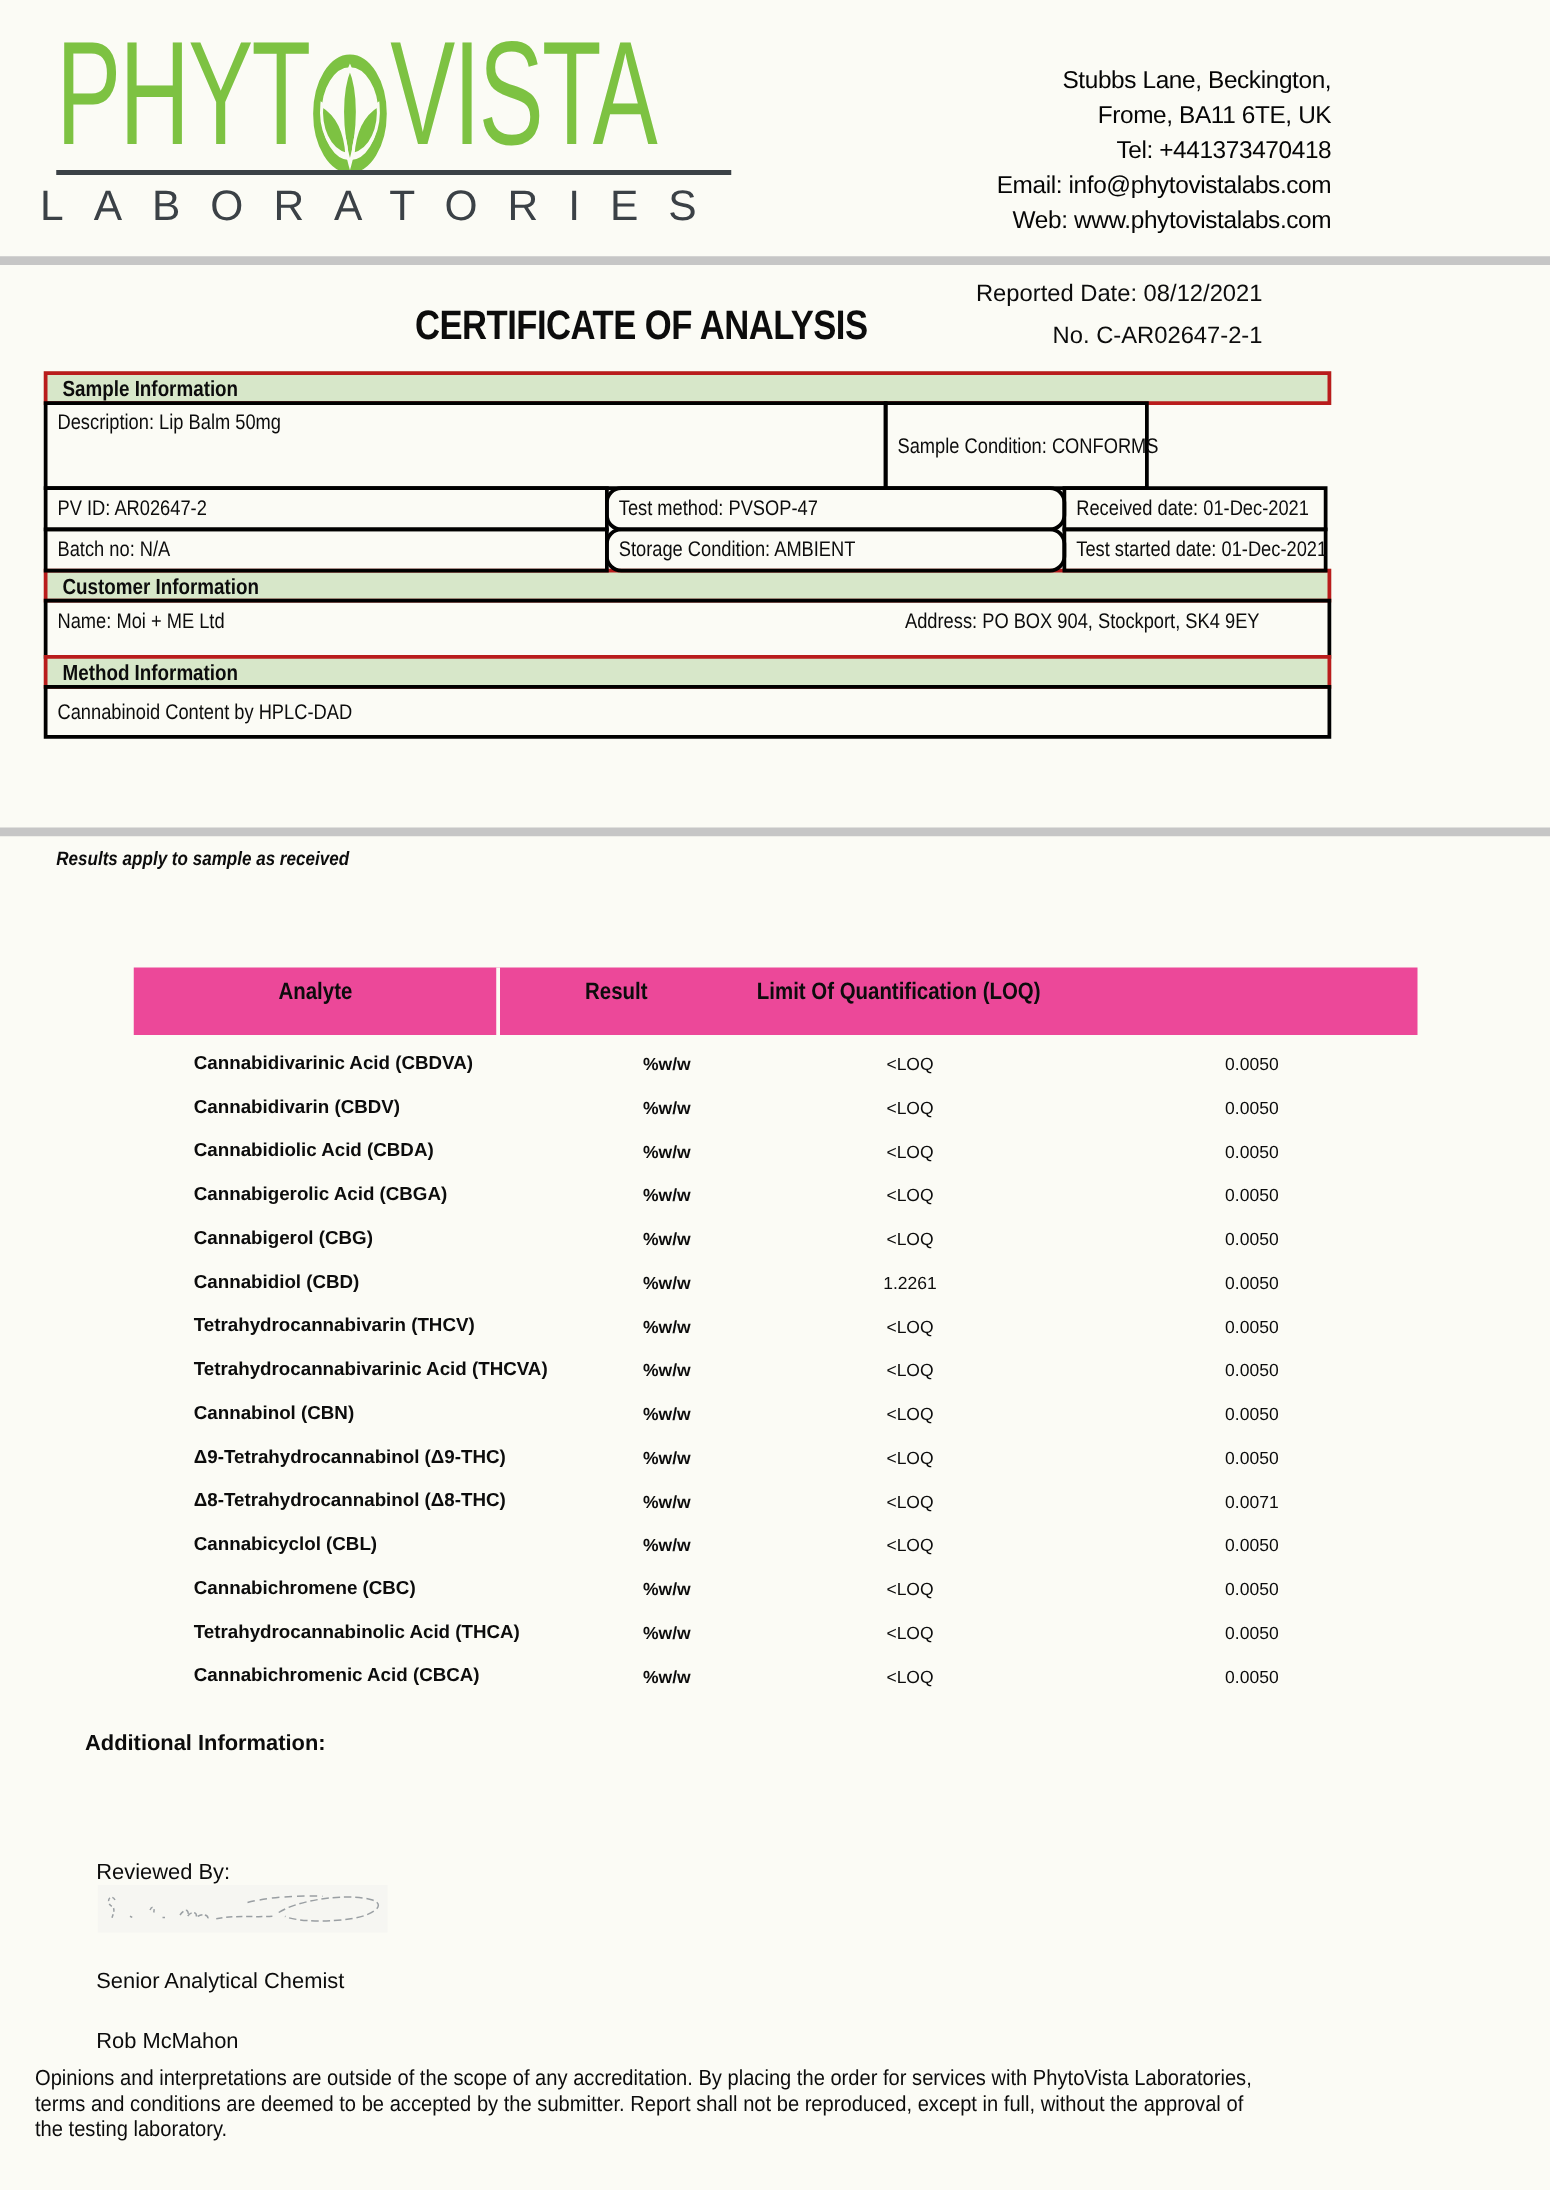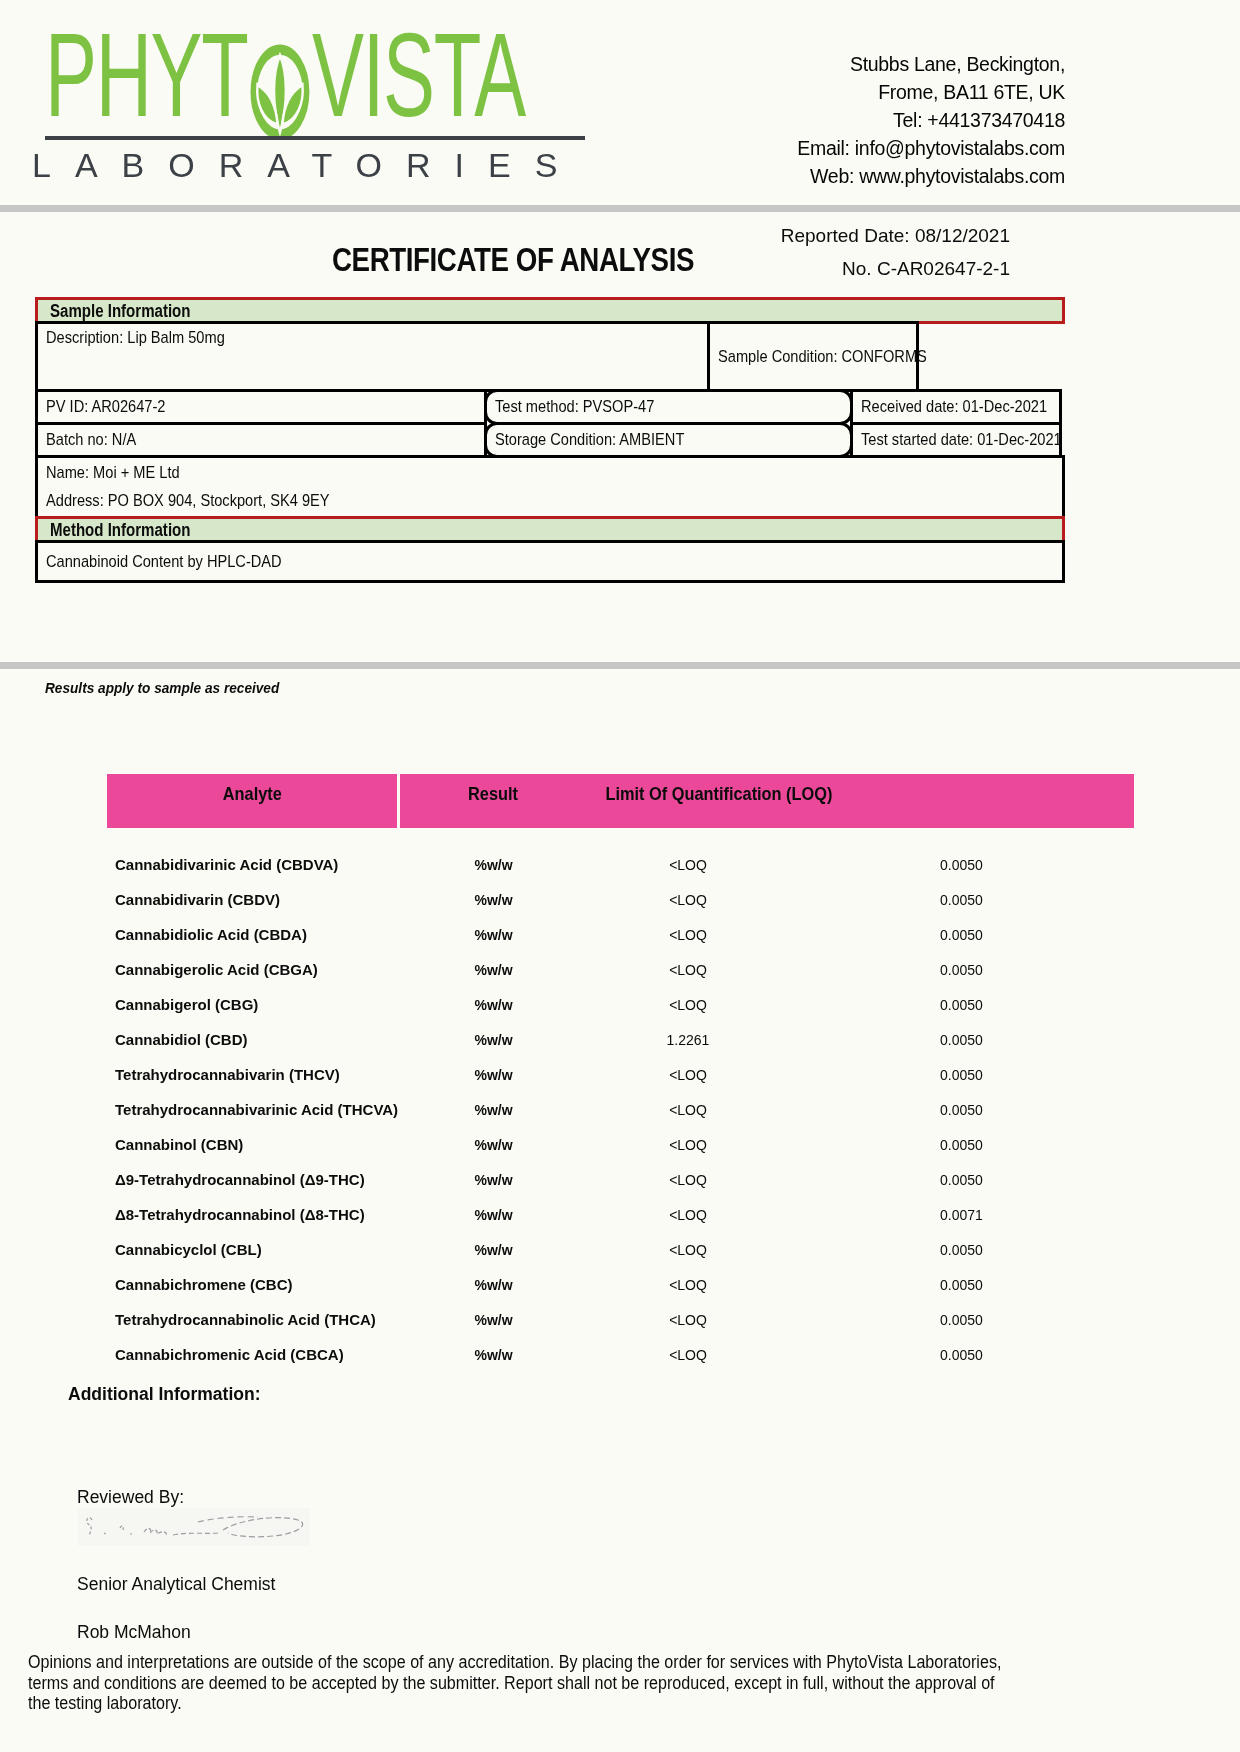--- a/index.html
+++ b/index.html
@@ -38,38 +38,38 @@
   .irow{display:flex;margin-top:-3px;}
   .icell{border:3px solid #000;background:transparent;font-size:17px;padding:4px 8px;
     margin-left:-3px;white-space:nowrap;}
   .icell:first-child{margin-left:0;}
   .r-desc{height:71px;}
   .c-desc{width:675px;}
   .c-cond{width:212px;display:flex;align-items:center;}
   .r-small{height:36px;}
   .r-small .icell{display:flex;align-items:center;}
   .c-a{width:452px;} .c-b{width:369px;border-radius:13px;} .c-c{width:212px;}
-  .cust-cell{border:3px solid #000;margin-top:-3px;height:64px;font-size:17px;
-    display:flex;flex-direction:column;justify-content:space-between;padding:5px 8px;white-space:pre;}
+  .cust-cell{border:3px solid #000;margin-top:-3px;height:48px;font-size:17px;
+    display:flex;justify-content:space-between;padding:5px 8px;white-space:pre;}
   .method-cell{border:3px solid #000;margin-top:-3px;height:43px;font-size:17px;
     display:flex;align-items:center;padding:0 8px;}
 
   .results-note{left:45px;top:679px;font-size:15.5px;font-weight:700;font-style:italic;
     transform:scaleX(0.88);transform-origin:left top;white-space:nowrap;}
 
   
   .res-table{left:107px;top:774px;width:1027px;}
   .res-head{background:#ec4899;height:54px;display:grid;grid-template-columns:293px 187px 202px 345px;}
   .res-head .hc{font-size:19px;font-weight:700;text-align:center;padding-top:9px;}
   .res-head .hc1{border-right:3px solid #fbfbf5;}
   .r-row{display:grid;grid-template-columns:293px 187px 202px 345px;height:35px;align-items:center;}
   .r-row .rc{font-size:14px;text-align:center;}
   .r-row .c-analyte{text-align:left;padding-left:8px;font-weight:700;font-size:15px;}
   .r-row .c-units{font-weight:700;}
-  .res-body{padding-top:19px;}
+  .res-body{padding-top:5px;margin-left:40px;}
 
   .addl-info{left:68px;top:1384px;font-size:17.5px;font-weight:700;}
   .reviewed{left:77px;top:1487px;font-size:17.5px;}
   .signature{left:78px;top:1506px;}
   .reviewer-name{left:77px;top:1622px;font-size:17.5px;}
   .reviewer-title{left:77px;top:1574px;font-size:17.5px;}
 
   .footer{left:28px;top:1652px;font-size:17.5px;line-height:20.5px;}
   .footer div{white-space:nowrap;transform:scaleX(0.92);transform-origin:left top;}
 </style>
@@ -134,20 +134,21 @@
         <span class="cx">Batch no: N/A</span>
       </div>
     <div class="icell c-b">
         <span class="cx">Storage Condition: AMBIENT</span>
       </div>
     <div class="icell c-c">
         <span class="cx">Test started date: 01-Dec-2021</span>
       </div>
   </div>
 
+  <div class="sec-bar"><span class="cx">Customer Information</span></div>
 
   <div class="cust-cell">
     <span class="cx">Name:    Moi + ME Ltd</span>
     <span class="cx">Address:    PO BOX 904, Stockport, SK4 9EY</span>
   </div>
 
   <div class="sec-bar"><span class="cx">Method Information</span></div>
 
   <div class="method-cell">
     <span class="cx">Cannabinoid Content by HPLC-DAD</span>

